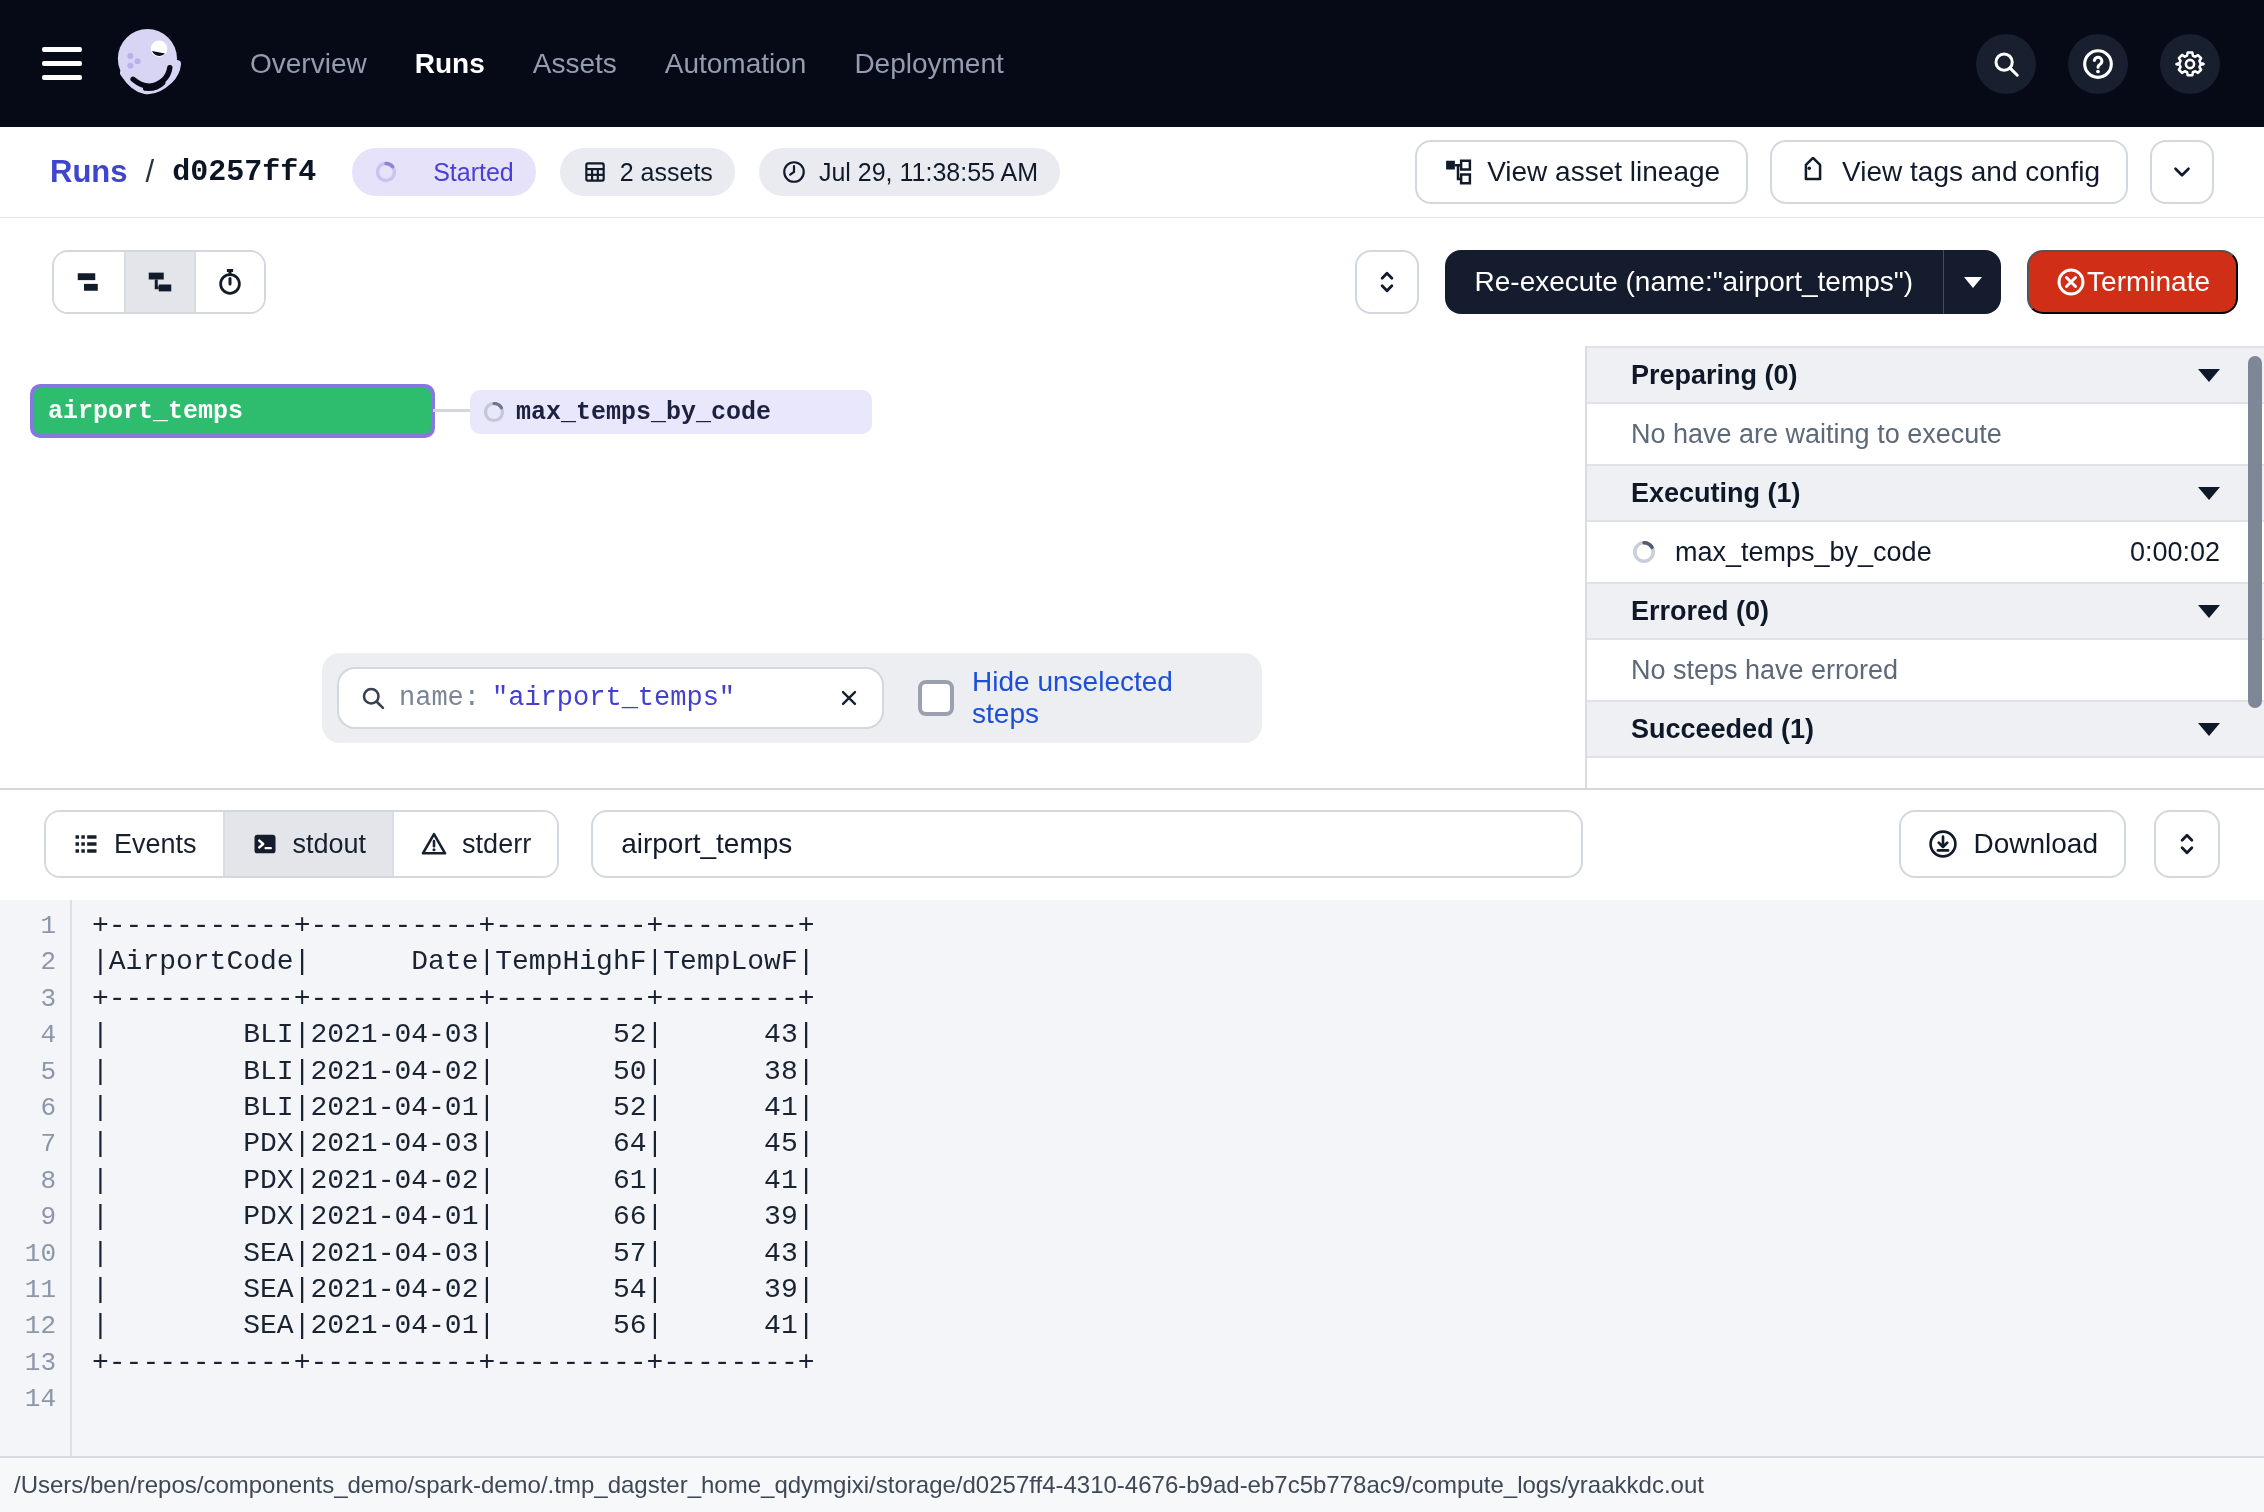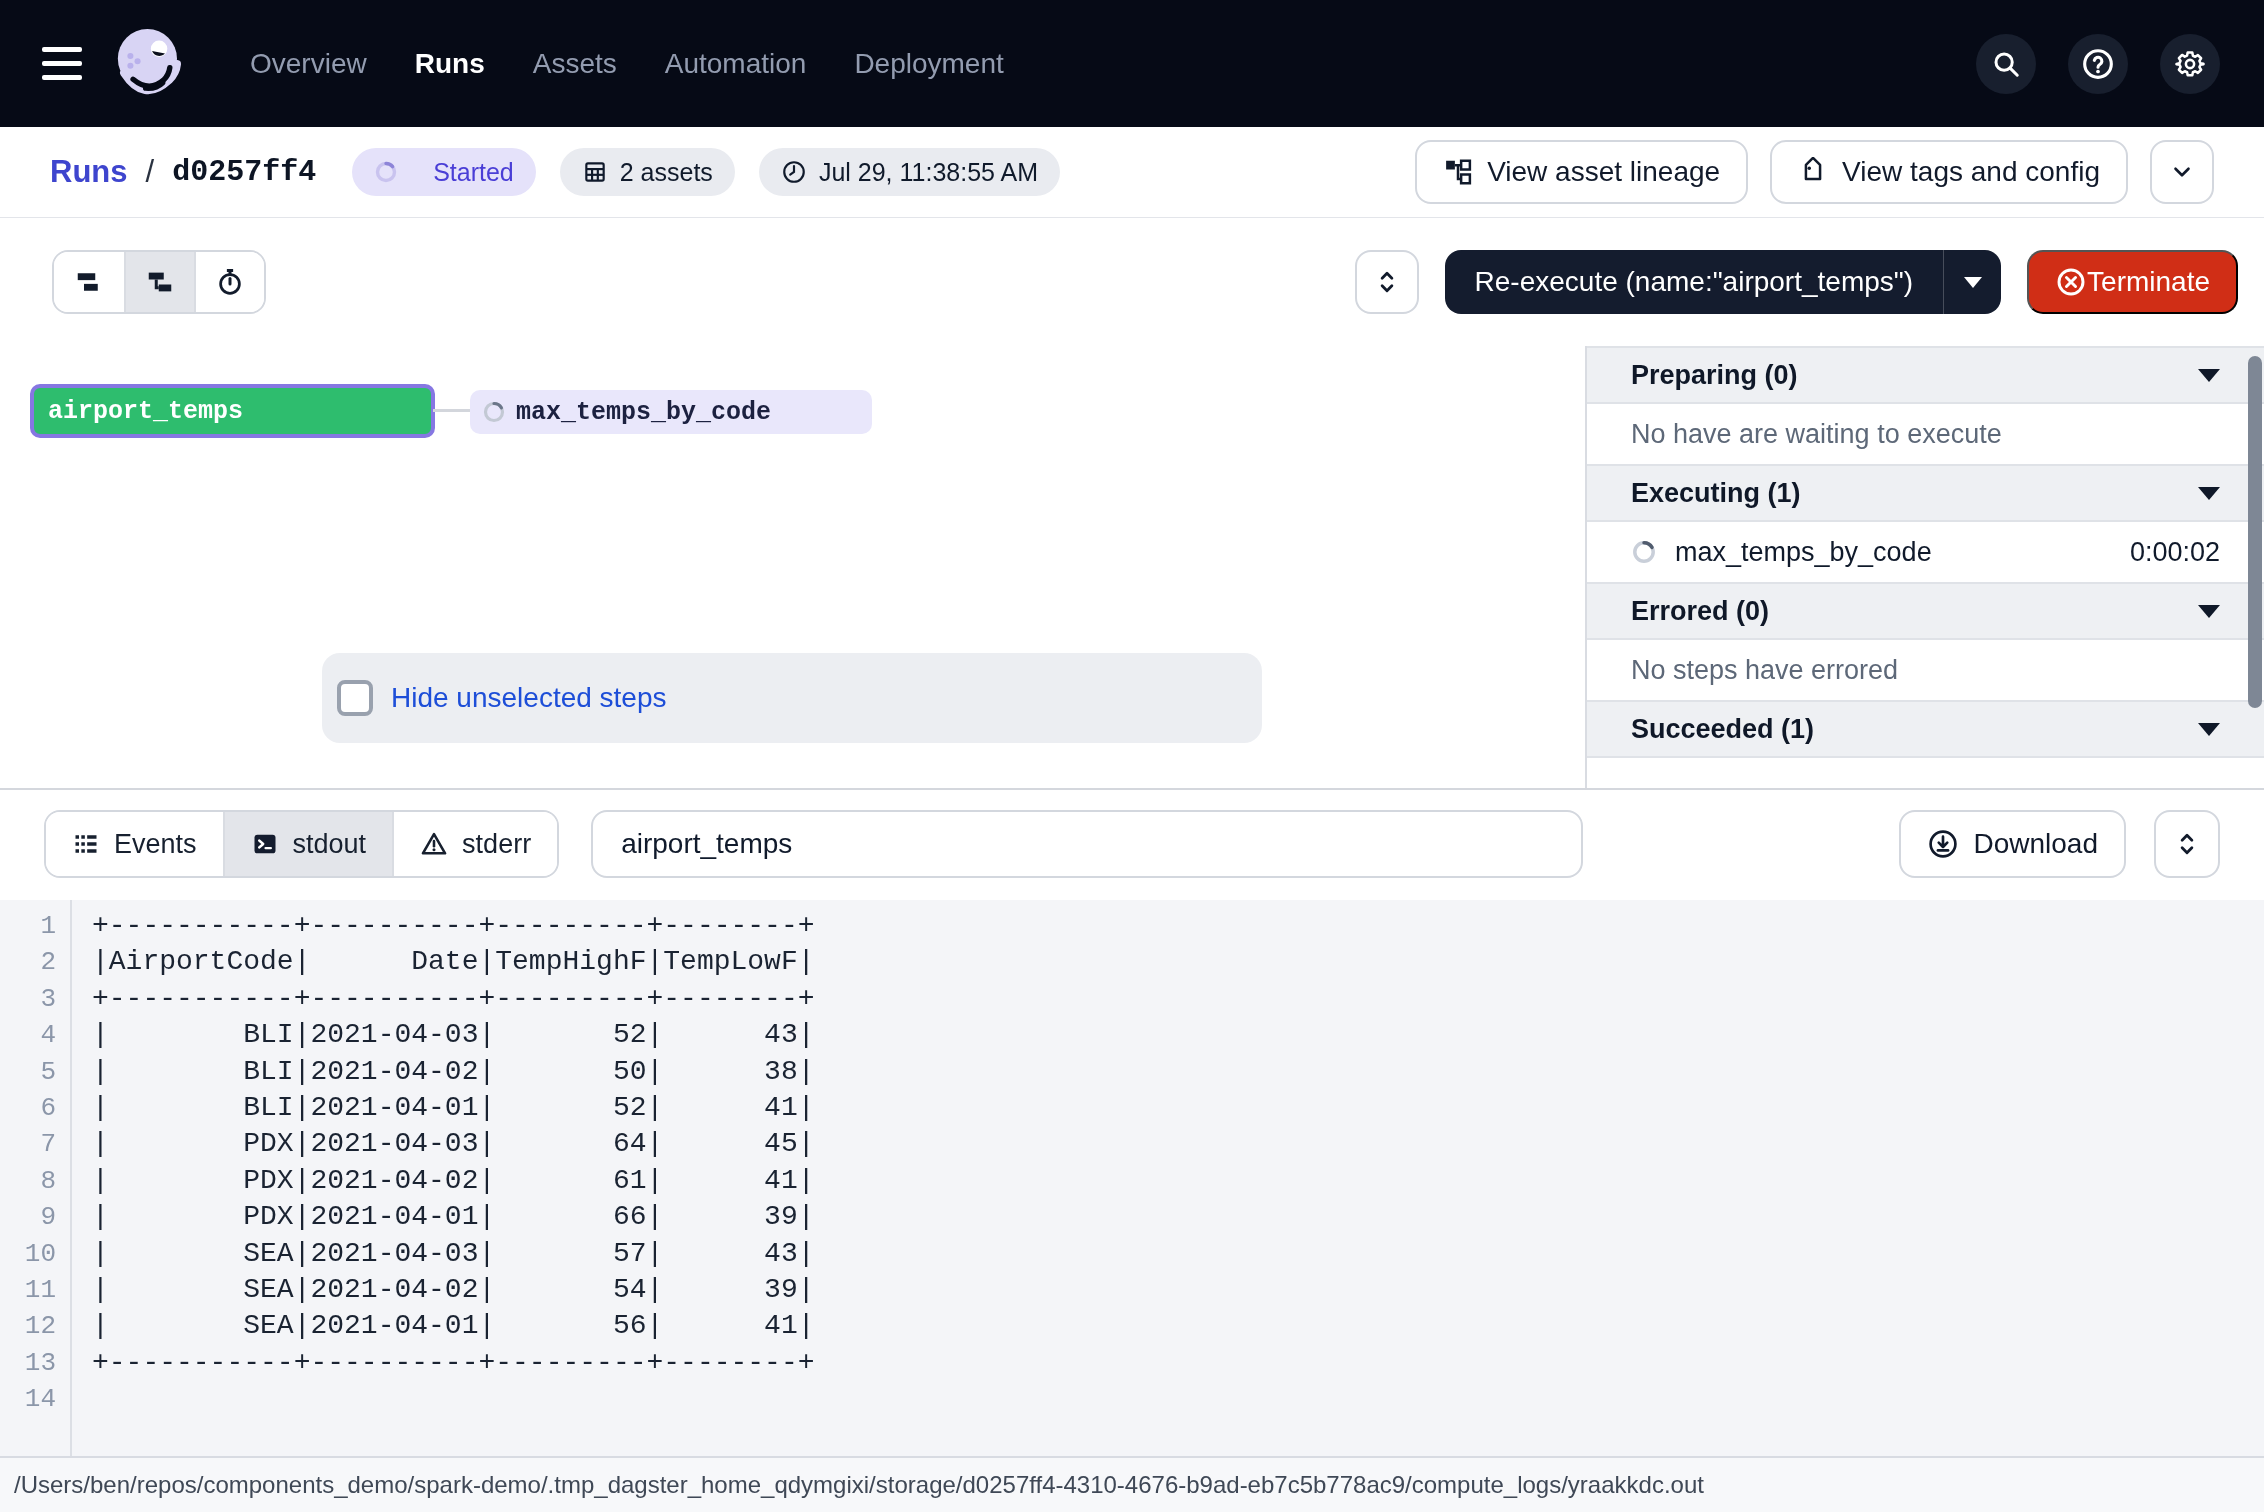--- a/index.html
+++ b/index.html
@@ -260,20 +260,33 @@
     <div class="connector"></div>
     <div class="node pending mono">
       <svg width="24" height="24" viewBox="0 0 24 24">
         <circle cx="12" cy="12" r="8.5" stroke="#c3c9d4" stroke-width="3.2" fill="none"></circle>
         <path d="M12 3.5 a8.5 8.5 0 0 1 7.4 4.3" stroke="#6b7689" stroke-width="3.2" fill="none" stroke-linecap="round"></path>
       </svg>
       <span>max_temps_by_code</span>
     </div>
 
     <div class="graph-filter">
+      <div class="filter-input mono">
+        <svg width="28" height="28" viewBox="0 0 24 24">
+          <circle cx="10.5" cy="10.5" r="6.2" stroke="#39414f" stroke-width="2.2" fill="none"></circle>
+          <line x1="15.2" y1="15.2" x2="20.5" y2="20.5" stroke="#39414f" stroke-width="2.2" stroke-linecap="round"></line>
+        </svg>
+        <span class="filter-prefix">name:</span>
+          <span class="filter-value">"airport_temps"</span>
+        <span class="filter-clear">
+          <svg width="26" height="26" viewBox="0 0 24 24">
+            <path d="M6.5 6.5 L17.5 17.5 M17.5 6.5 L6.5 17.5" stroke="#17202f" stroke-width="2.2" stroke-linecap="round"></path>
+          </svg>
+        </span>
+      </div>
       <div class="hide-steps">
         <span class="checkbox"></span>
         <span>Hide unselected steps</span>
       </div>
     </div>
   </div>
 
   <div class="steps-panel">
     <div class="panel-header">
       <span>Preparing (0)</span>

